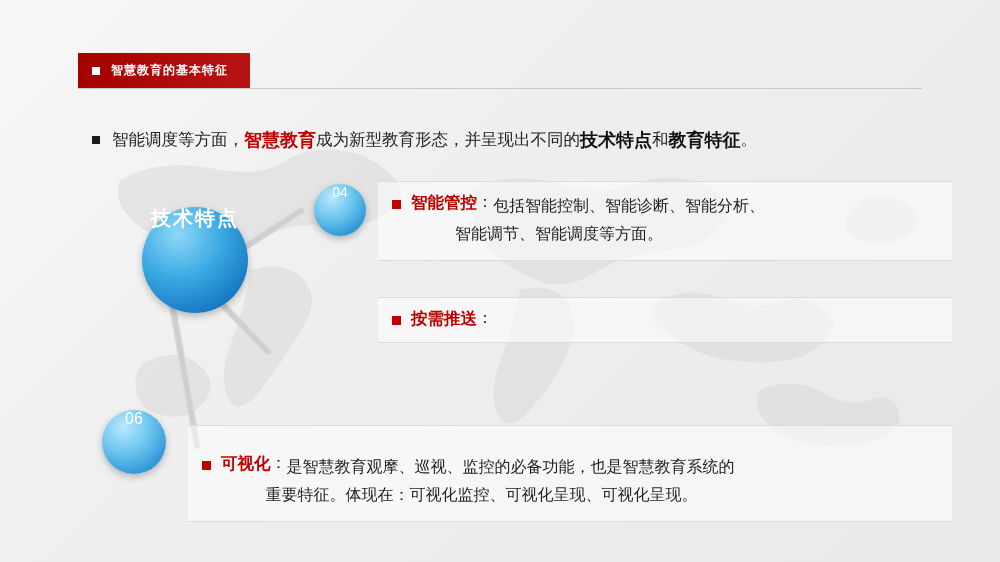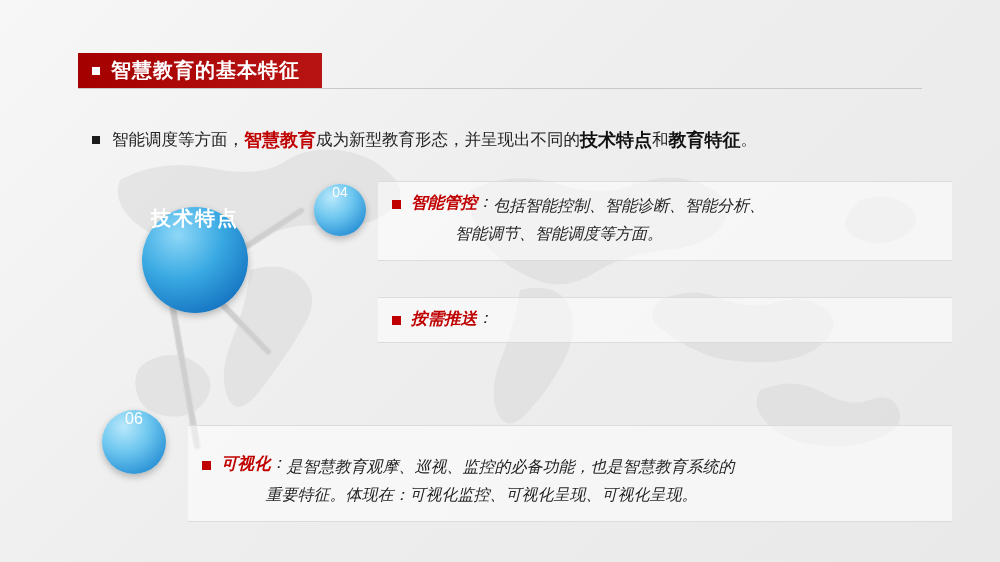--- a/index.html
+++ b/index.html
@@ -35,21 +35,21 @@
     position: absolute;
     left: 78px;
     top: 53px;
     height: 35px;
     display: flex;
     align-items: center;
     padding: 0 22px 0 14px;
     background: #b00000;
     background: linear-gradient(90deg, #a50000 0%, #b81414 100%);
     color: #ffffff;
-    font-size: 20px;
+    font-size: 12px;
     font-weight: bold;
     letter-spacing: 1px;
     white-space: nowrap;
   }
   .title-bar .sq {
     width: 8px;
     height: 8px;
     background: #ffffff;
     margin-right: 11px;
     flex: none;
@@ -127,21 +127,20 @@
   .bubble-sm {
     background: radial-gradient(circle at 34% 26%, #b9e8fb 0%, #6ec7ef 40%, #2b92d6 80%, #1d76ba 100%);
   }
 
   
   .block {
     position: absolute;
     background: rgba(255,255,255,0.55);
     border-top: 1px solid #dcdcdc;
     border-bottom: 1px solid #dcdcdc;
-    font-style: italic;
   }
   .block .row {
     display: flex;
     align-items: flex-start;
   }
   .block .sq {
     width: 9px;
     height: 9px;
     background: #c00000;
     margin-right: 10px;

